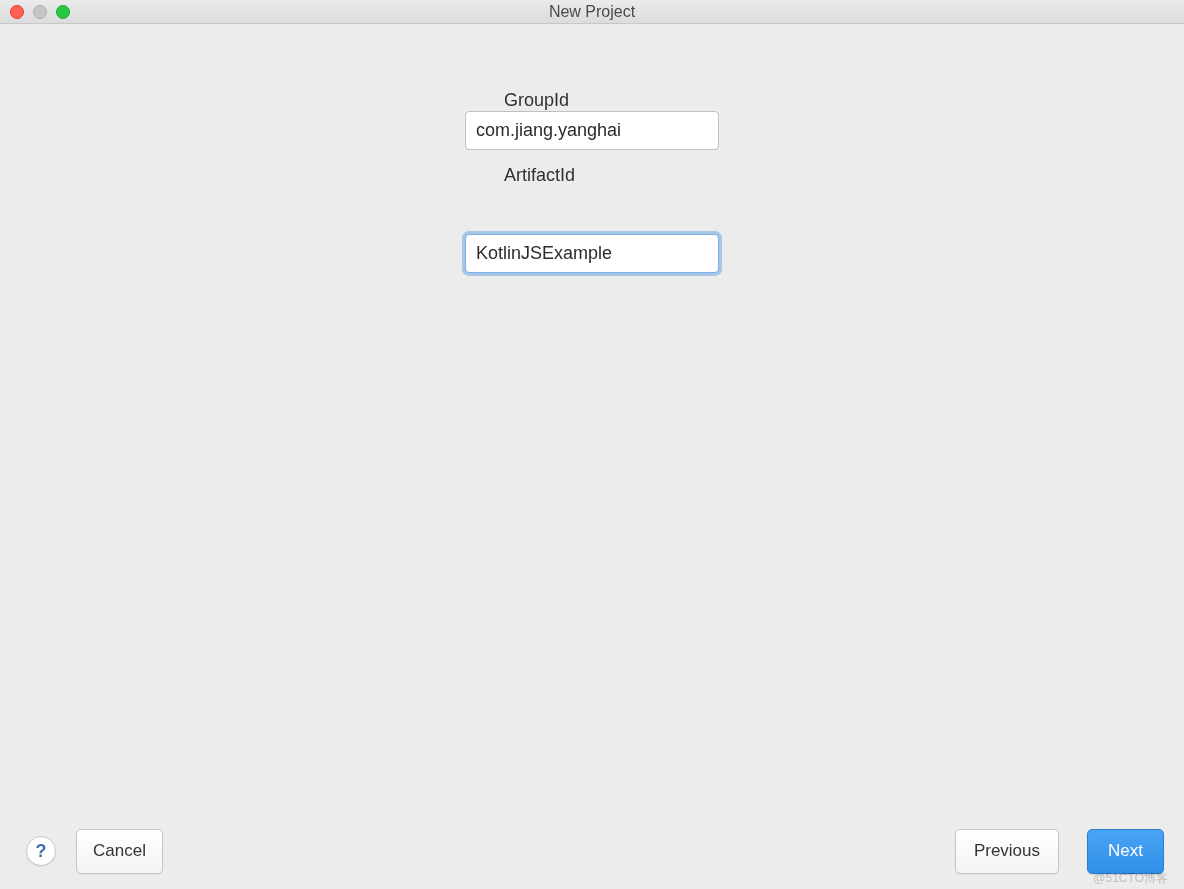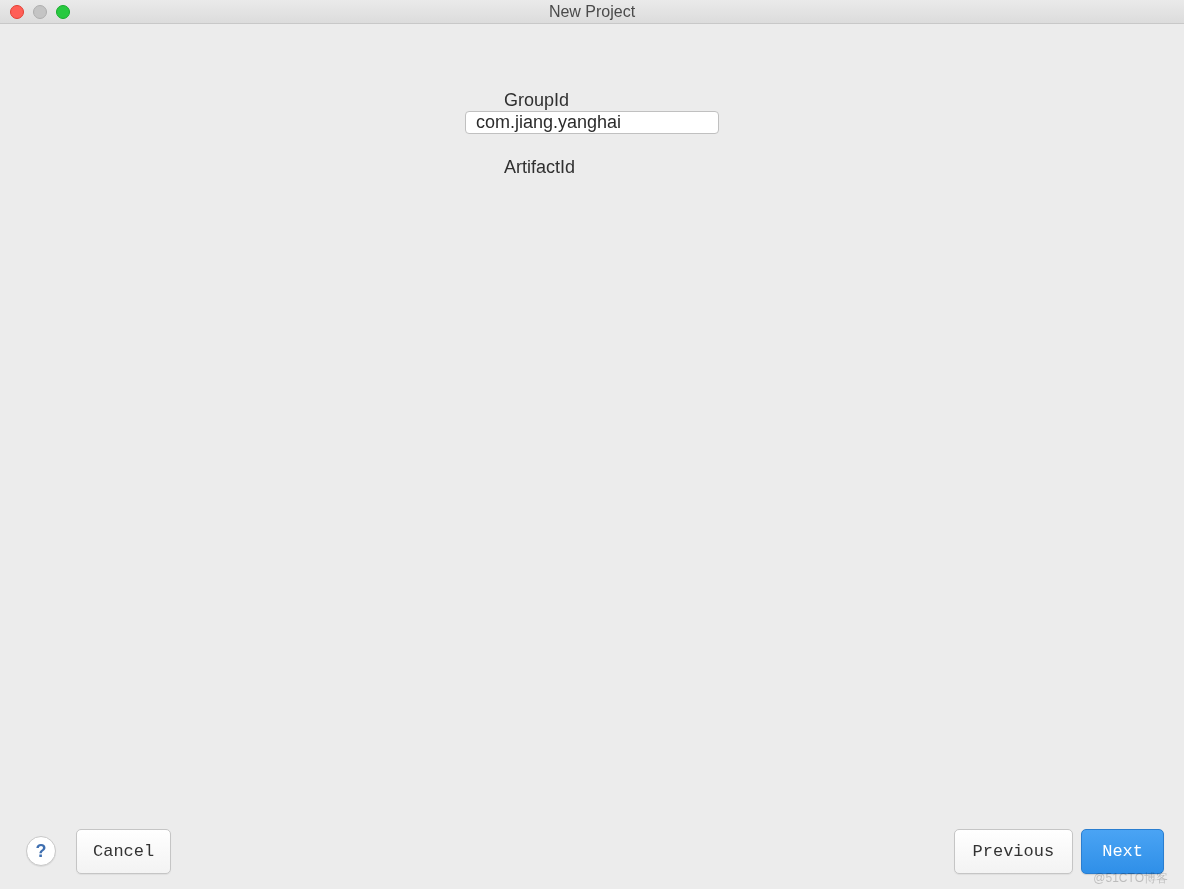--- a/index.html
+++ b/index.html
@@ -59,39 +59,39 @@
       padding: 14px 14px 0 14px;
       background: #ececec;
     }
     .form-row {
       display: flex;
       align-items: center;
       margin-top: 52px;
       flex-direction: column;
     }
     .form-row + .form-row {
-      margin-top: 23px;
+      margin-top: 15px;
       gap: 48px;
     }
     .form-row:first-child {
       margin-top: 52px;
     }
     .form-label {
       width: 176px;
       flex-shrink: 0;
       font-size: 18px;
       color: #303030;
     }
     .text-input {
       flex: 1;
       height: 33px;
       border: 1px solid #c0c0c0;
       border-radius: 4px;
       background: #ffffff;
-      padding: 0 10px;
+      padding: 8px 10px;
       font-size: 18px;
       color: #2b2b2b;
       outline: none;
       font-family: inherit;
     }
     .text-input.focused {
       border: 1px solid #7aaee4;
       box-shadow: 0 0 0 3px rgba(108, 168, 225, 0.55);
     }
     .footer {
@@ -124,31 +124,31 @@
     .btn {
       height: 45px;
       padding: 0 16px;
       border-radius: 5px;
       background: linear-gradient(to bottom, #ffffff, #f3f3f3);
       border: 1px solid #c5c5c5;
       box-shadow: 0 1px 1px rgba(0,0,0,0.06);
       font-size: 17px;
       color: #333;
       cursor: pointer;
-      font-family: Liberation Mono, monospace;
+      font-family: Liberation Sans, sans-serif;
       display: inline-flex;
       align-items: center;
       justify-content: center;
     }
     .btn-cancel {
       margin-left: 20px;
     }
     .spacer { flex: 1; }
     .btn-previous {
-      margin-right: 8px;
+      margin-right: 28px;
       padding: 0 18px;
     }
     .btn-next {
       background: linear-gradient(to bottom, #4aa4f4, #2f8fe8);
       border: 1px solid #2a7ed0;
       color: #ffffff;
       padding: 0 20px;
       box-shadow: 0 1px 1px rgba(0,0,0,0.12);
     }
     .watermark {
@@ -174,20 +174,21 @@
 
 <div class="content">
 
   <div class="form-row">
     <div class="form-label">GroupId</div>
     <input type="text" class="text-input" value="com.jiang.yanghai" style="">
   </div>
 
   <div class="form-row">
     <div class="form-label">ArtifactId</div>
+    <input type="text" class="text-input focused" value="KotlinJSExample" style="">
   </div>
 
 
 </div>
 
 <div class="footer">
   <div class="help-button">
     <span>?</span>
   </div>
   <button class="btn btn-cancel">Cancel</button>

